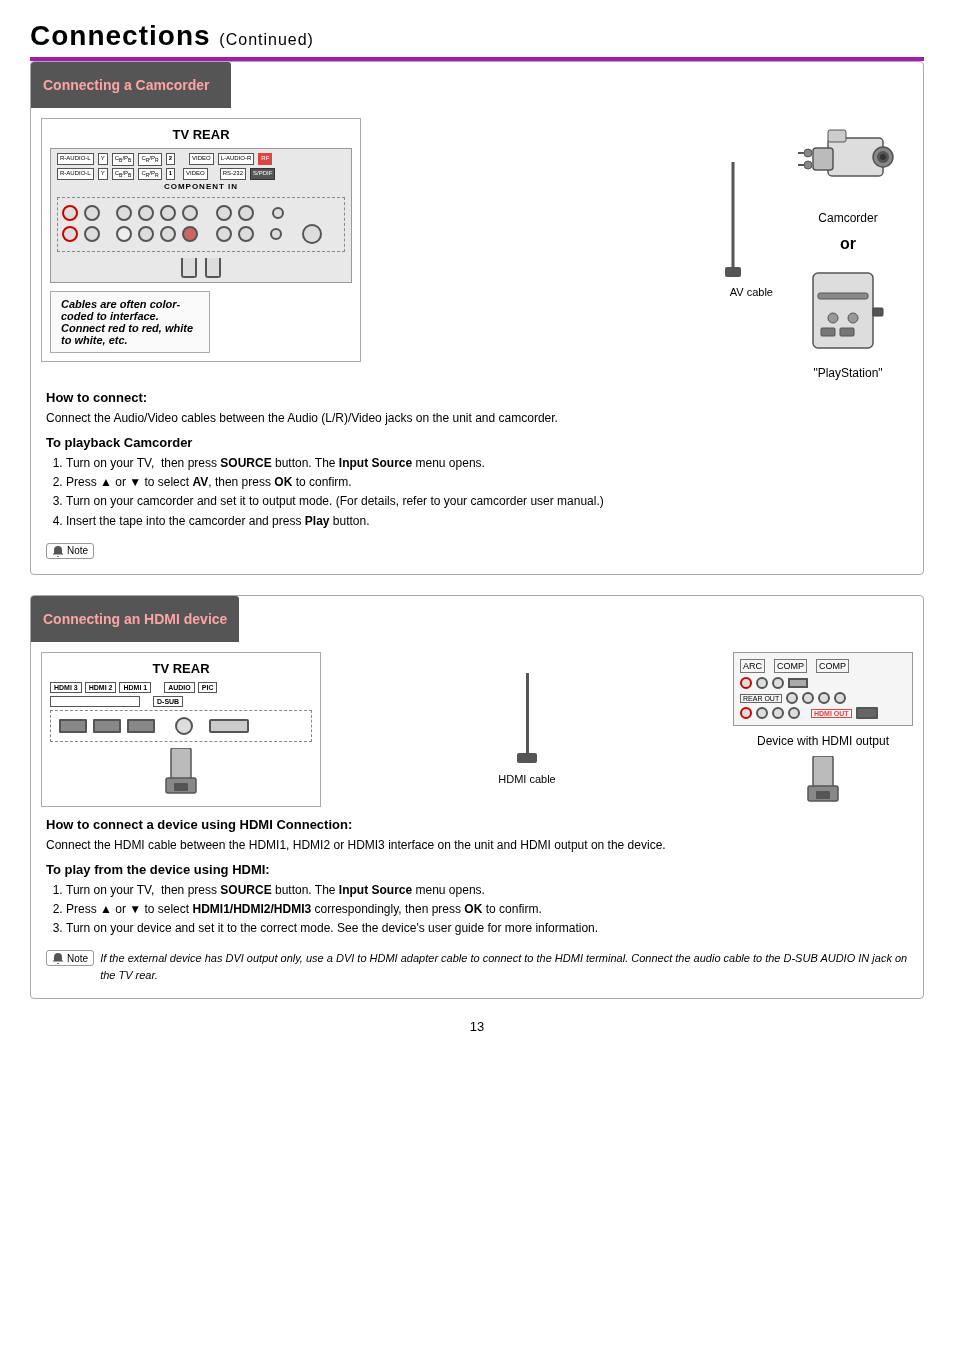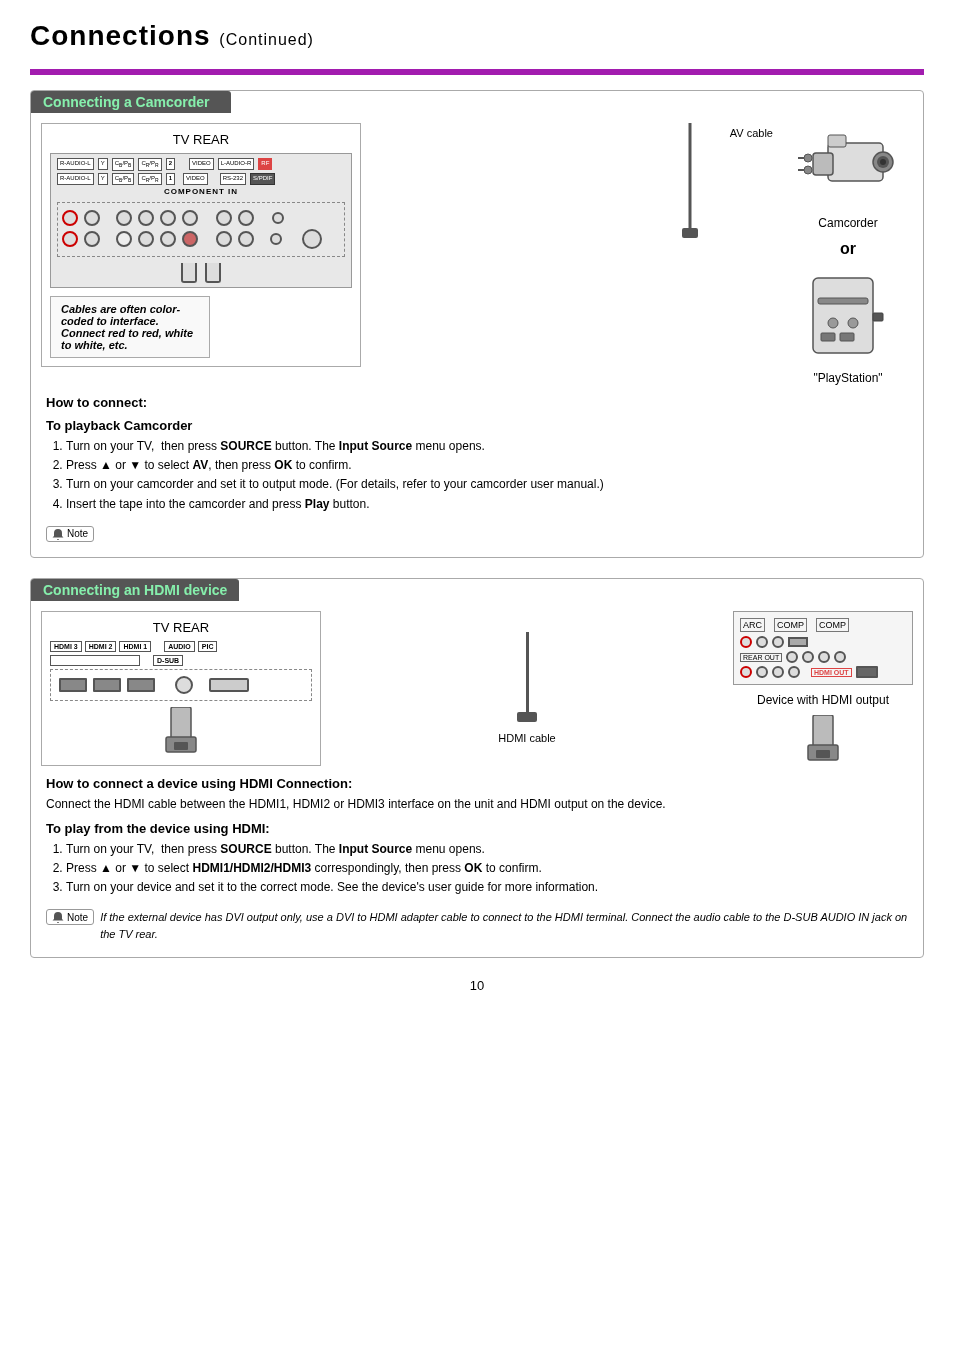--- a/index.html
+++ b/index.html
@@ -6,46 +6,45 @@
     body {
       font-family: Arial, sans-serif;
       font-size: 13px;
       background: #fff;
       color: #000;
       width: 954px;
       min-height: 1350px;
       padding: 20px 30px;
     }
     .page-header {
-      border-bottom: 6px solid #a21caf;
-      margin-bottom: 15px;
-      padding-bottom: 17px;
+      border-bottom: 4px solid #a21caf;
+      padding-bottom: 5px;
     }
     .page-header h1 {
       font-size: 28px;
       font-weight: bold;
       letter-spacing: 1px;
     }
     .page-header h1 span.continued {
       font-size: 16px;
       font-weight: normal;
     }
     .section {
       border: 1px solid #aaa;
       border-radius: 4px;
       margin-bottom: 20px;
       padding: 0 0 15px 0;
       background: #fff;
     }
     .section-title {
       background: #555;
-      color: #86efac;
+      color: #fca5a5;
       font-weight: bold;
       font-size: 14px;
-      padding: 3px 12px;
+      padding: 15px 12px;
       border-radius: 3px 3px 0 0;
       margin-bottom: 10px;
       display: inline-block;
       min-width: 200px;
     }
     .diagram-area {
       display: flex;
       align-items: flex-start;
       padding: 0 10px;
       margin-bottom: 10px;
@@ -53,21 +52,21 @@
     }
     .tv-rear-box {
       border: 1px solid #aaa;
       padding: 8px;
       min-width: 320px;
       max-width: 360px;
       position: relative;
       background: #fff;
     }
     .tv-rear-label {
-      font-weight: normal;
+      font-weight: bold;
       font-size: 13px;
       margin-bottom: 6px;
       text-align: center;
     }
     .connector-strip {
       background: #e8e8e8;
       border: 1px solid #999;
       padding: 4px 6px;
       margin-bottom: 4px;
       font-size: 8px;
@@ -115,21 +114,22 @@
       background: #f9f9f9;
       font-style: italic;
       font-weight: bold;
       font-size: 11px;
       max-width: 160px;
       margin-top: 8px;
     }
     .middle-section {
       flex: 1;
       display: flex;
-      align-items: flex-start;
+      flex-direction: column;
+      align-items: flex-end;
       justify-content: flex-end;
       min-height: 180px;
     }
     .av-cable-label {
       font-size: 11px;
       text-align: center;
       margin-top: 4px;
     }
     .right-section {
       display: flex;
@@ -380,20 +380,21 @@
           <rect x="65" y="45" width="10" height="8" rx="1" fill="#555" stroke="#444" stroke-width="1"></rect>
         </svg>
         <div class="device-label">"PlayStation"</div>
       </div>
     </div>
   </div>
 
   
   <div class="content-area">
     <h3>How to connect:</h3>
+    <p>Connect the Audio/Video cables between the Audio (L/R)/Video jacks on the unit and camcorder.</p>
 
     <h3>To playback Camcorder</h3>
     <ol>
       <li>Turn on your TV,&nbsp; then press <strong>SOURCE</strong> button. The <strong>Input Source</strong> menu opens.</li>
       <li>Press ▲ or ▼ to select <strong>AV</strong>, then press <strong>OK</strong> to confirm.</li>
       <li>Turn on your camcorder and set it to output mode. (For details, refer to your camcorder user manual.)</li>
       <li>Insert the tape into the camcorder and press <strong>Play</strong> button.</li>
     </ol>
 
     <div class="note-box">
@@ -510,13 +511,13 @@
         <svg width="12" height="12">
             <path d="M6 1a4 4 0 0 1 4 4v3l1.5 1.5H.5L2 8V5a4 4 0 0 1 4-4zm-1 10h2a1 1 0 0 1-2 0z" fill="#555"></path>
           </svg>
         <span>Note</span>
       </span>
       <span class="note-text">If the external device has DVI output only, use a DVI to HDMI adapter cable to connect to the HDMI terminal. Connect the audio cable to the D-SUB AUDIO IN jack on the TV rear.</span>
     </div>
   </div>
 </div>
 
-<div class="page-number">10</div>
+<div class="page-number">13</div>
 
 </body></html>

